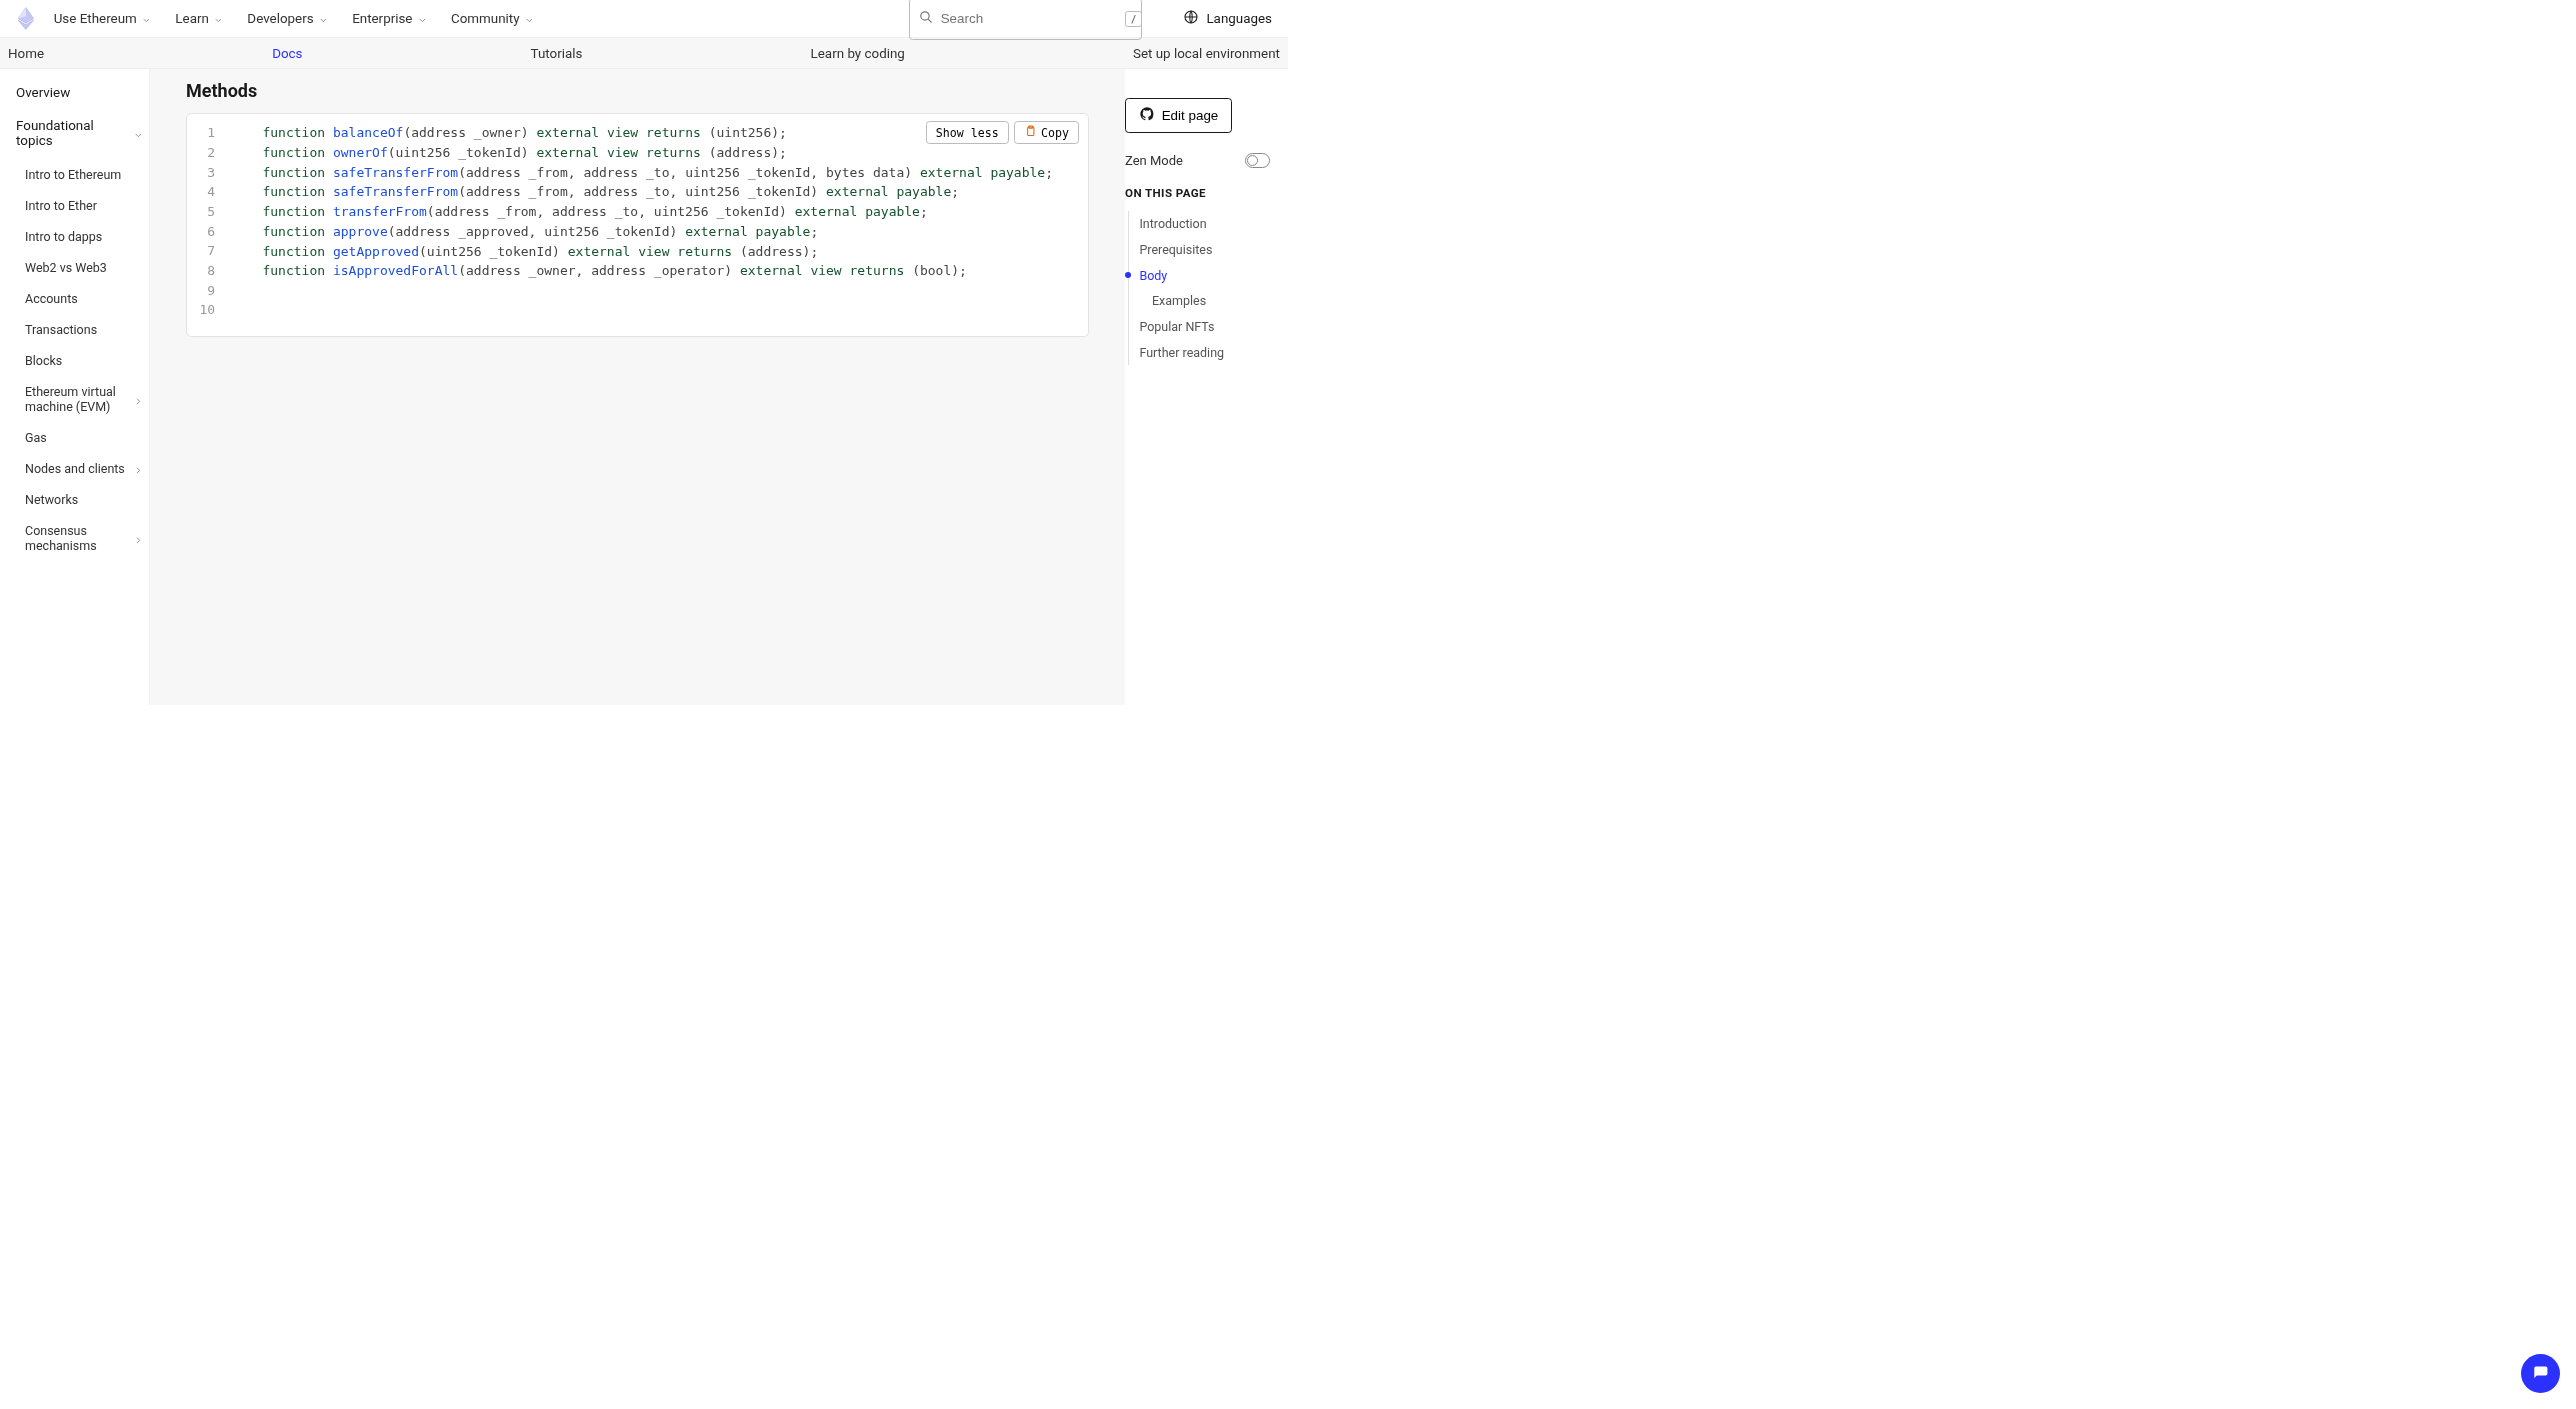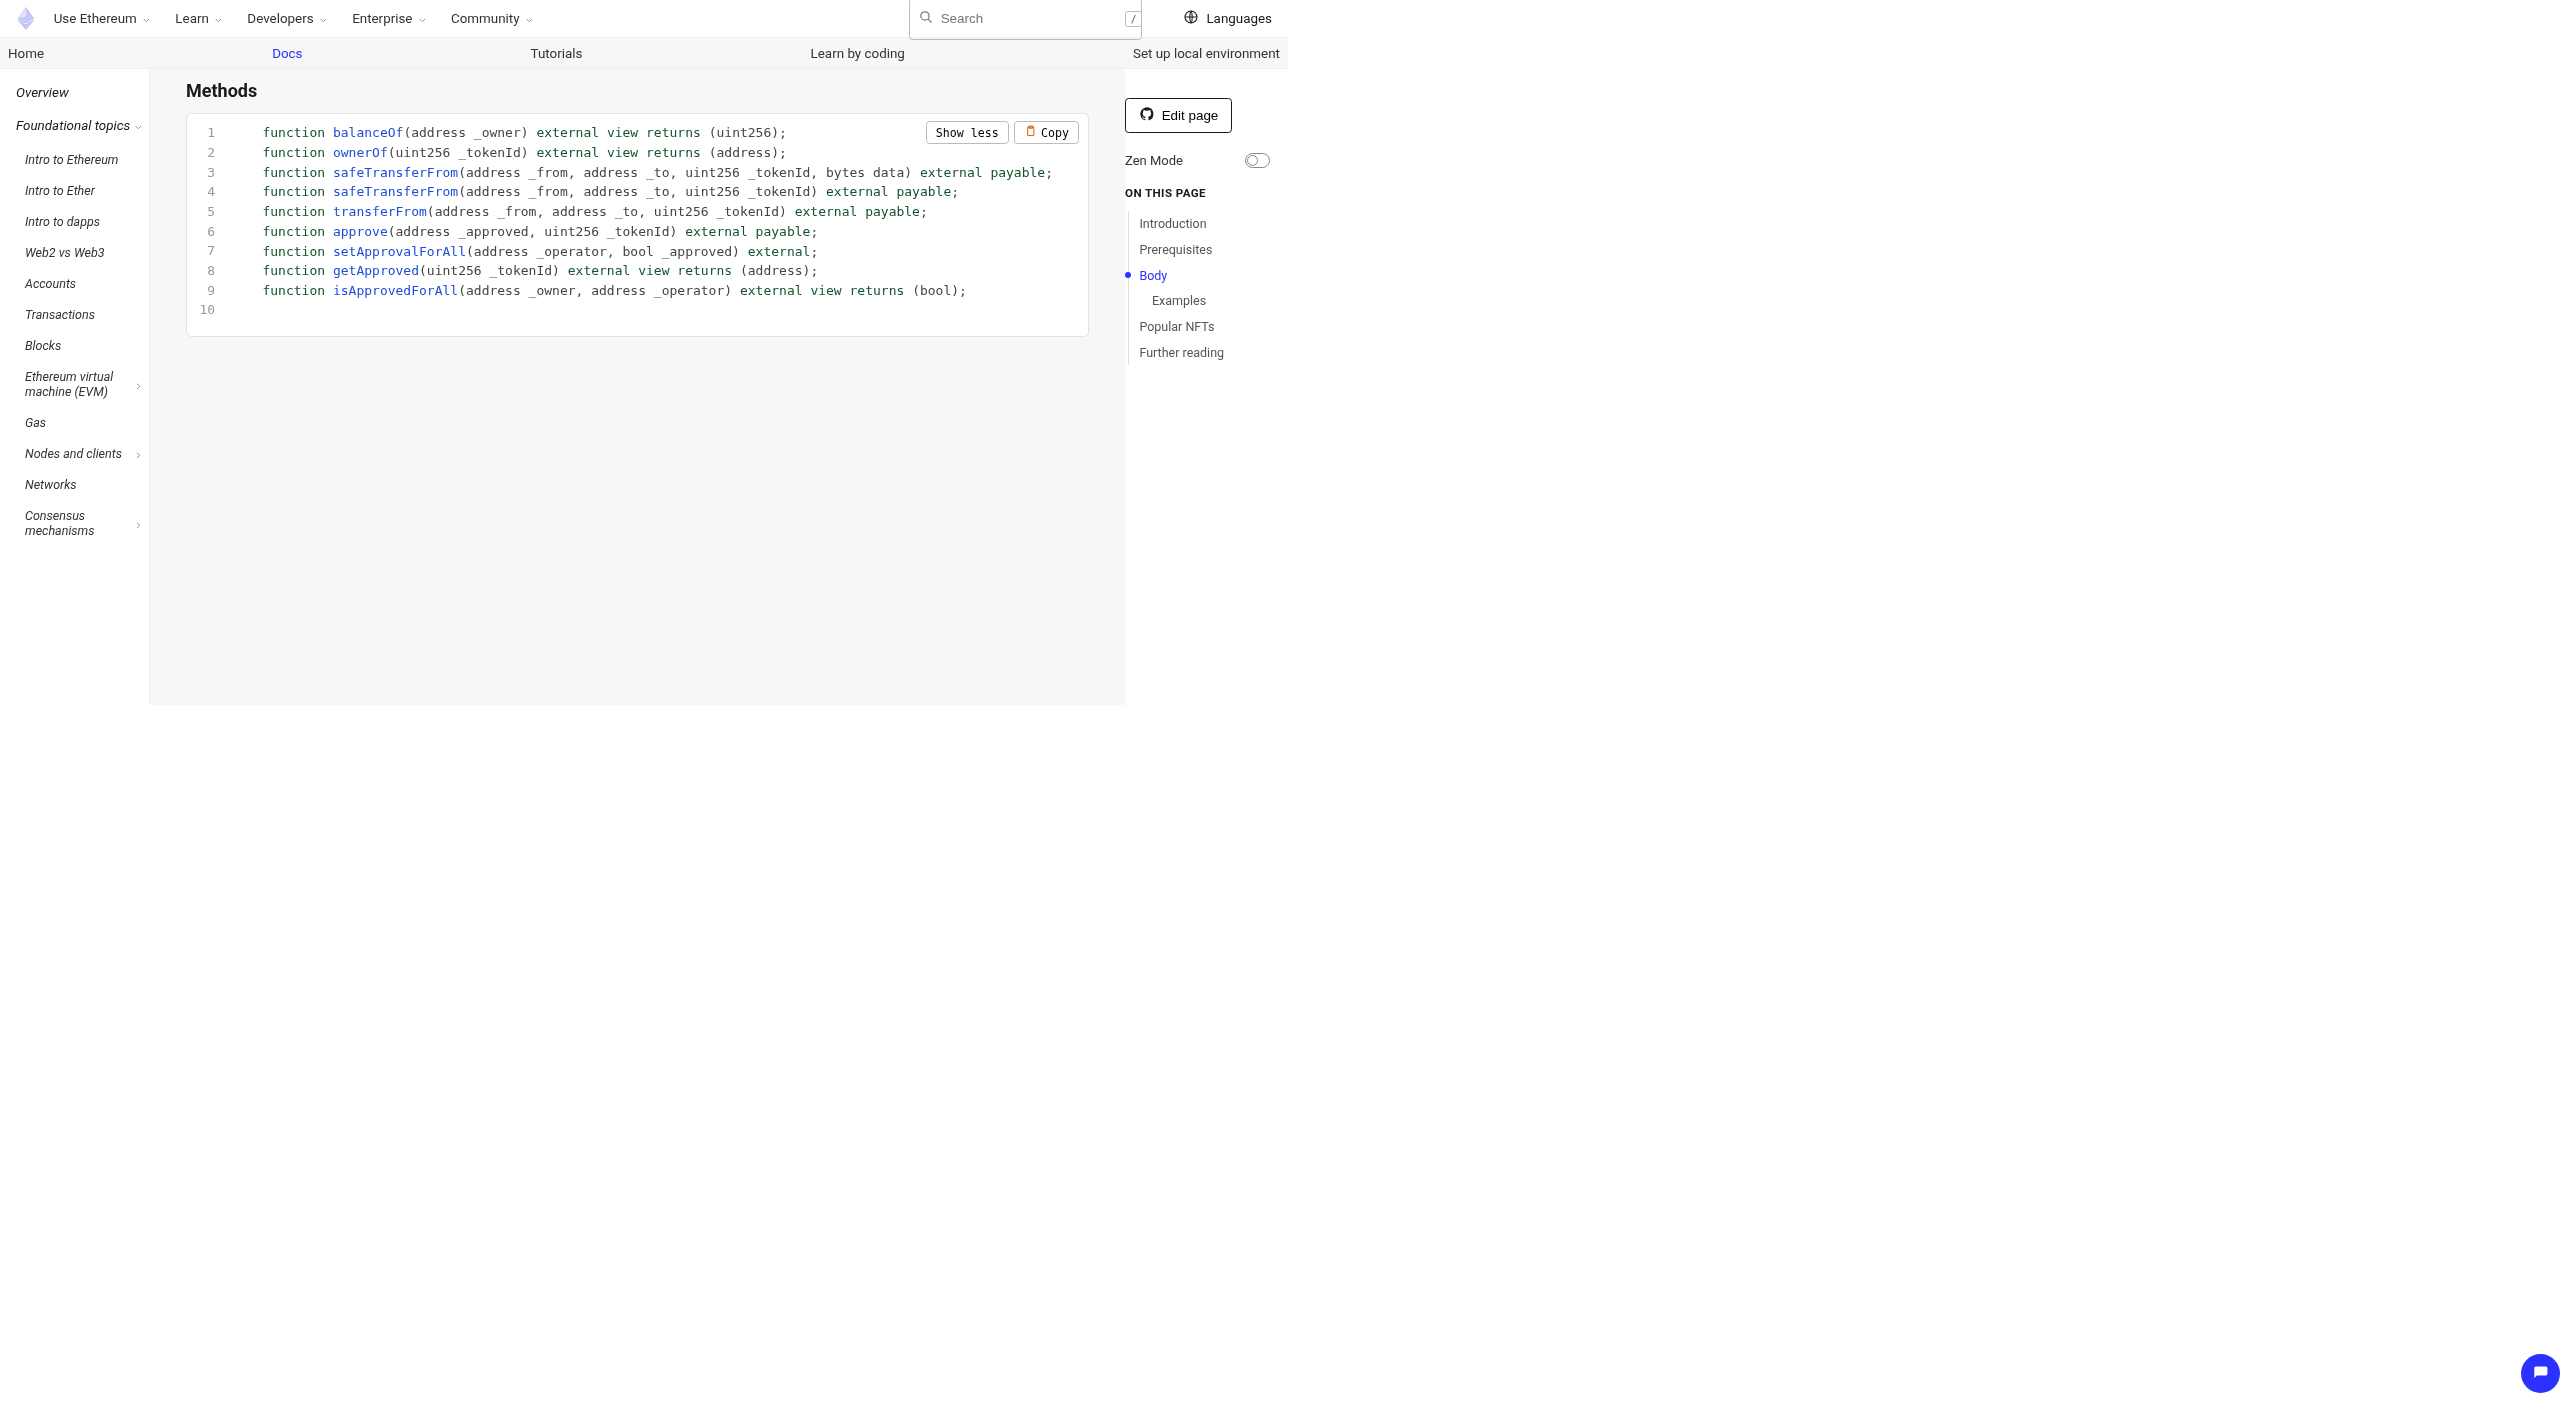--- a/index.html
+++ b/index.html
@@ -19,21 +19,21 @@
 .kbd { border: 0.9px solid #bbb; border-radius: 2.7px; padding: 0 5.4px; font-size: 11.6px; color: #555; font-family: inherit; }
 .lang { display: flex; align-items: center; gap: 7.2px; font-size: 13.4px; cursor: pointer; }
 
 
 .subnav { display: flex; align-items: center; gap: 30px; height: 31px; padding: 0 8px; background: #f7f7f7; border-bottom: 0.9px solid #eee; justify-content: space-between; }
 .subnav-item { font-size: 13.4px; color: #333; cursor: pointer; }
 .subnav-item.active { color: #2b32ff; }
 
 
 .layout { display: flex; height: calc(100% - 69px); }
-.sidebar { width: 150px; border-right: 0.9px solid #eee; padding: 12.5px 0 12.5px 16px; overflow-y: auto; font-style: italic; }
+.sidebar { width: 150px; border-right: 0.9px solid #eee; padding: 12.5px 0 12.5px 16px; overflow-y: auto; }
 .sidebar-title { font-size: 13.4px; padding: 3.6px 0 12.5px 0; cursor: pointer; }
 .sidebar-section { display: flex; align-items: center; justify-content: space-between; font-size: 13.4px; padding: 5.4px 7.2px 5.4px 0; cursor: pointer; }
 .sidebar-list { list-style: none; padding: 5.4px 0 0 9px; }
 .sidebar-list li { display: flex; align-items: center; justify-content: space-between; font-size: 12.5px; color: #333; padding: 8px 7.2px 8px 0; cursor: pointer; }
 
 .main { flex: 1; background: #f7f7f7; padding: 9px 36px 0 36px; overflow-y: auto; }
 .section-heading { font-size: 18px; font-weight: 700; margin: 1.8px 0 12.5px 0; }
 .codecard { background: #fff; border: 0.9px solid #e2e2e2; border-radius: 5.4px; padding: 9px 12.5px 16px 12.5px; position: relative; margin-bottom: 23px; }
 .codecard-actions { position: absolute; top: 7.2px; right: 9px; display: flex; gap: 5.4px; }
 .codecard-btn { display: flex; align-items: center; gap: 4.5px; border: 0.9px solid #bbb; background: #fff; border-radius: 3.6px; padding: 2.7px 9px; font-family: ui-monospace, SFMono-Regular, Menlo, monospace; font-size: 11.6px; cursor: pointer; }
@@ -220,21 +220,20 @@
             <div style="height: 19.7px;">9</div>
             <div style="height: 19.7px;">10</div>
           </div>
         <div class="code-lines" id="code-lines">
             <div class="code-pre"><span class="tk-tx">    </span><span class="tk-kw">function</span><span class="tk-tx"> </span><span class="tk-fn">balanceOf</span><span class="tk-tx">(address _owner) </span><span class="tk-kw">external</span><span class="tk-tx"> </span><span class="tk-kw">view</span><span class="tk-tx"> </span><span class="tk-kw">returns</span><span class="tk-tx"> (uint256);</span></div>
             <div class="code-pre"><span class="tk-tx">    </span><span class="tk-kw">function</span><span class="tk-tx"> </span><span class="tk-fn">ownerOf</span><span class="tk-tx">(uint256 _tokenId) </span><span class="tk-kw">external</span><span class="tk-tx"> </span><span class="tk-kw">view</span><span class="tk-tx"> </span><span class="tk-kw">returns</span><span class="tk-tx"> (address);</span></div>
             <div class="code-pre"><span class="tk-tx">    </span><span class="tk-kw">function</span><span class="tk-tx"> </span><span class="tk-fn">safeTransferFrom</span><span class="tk-tx">(address _from, address _to, uint256 _tokenId, bytes data) </span><span class="tk-kw">external</span><span class="tk-tx"> </span><span class="tk-kw">payable</span><span class="tk-tx">;</span></div>
             <div class="code-pre"><span class="tk-tx">    </span><span class="tk-kw">function</span><span class="tk-tx"> </span><span class="tk-fn">safeTransferFrom</span><span class="tk-tx">(address _from, address _to, uint256 _tokenId) </span><span class="tk-kw">external</span><span class="tk-tx"> </span><span class="tk-kw">payable</span><span class="tk-tx">;</span></div>
             <div class="code-pre"><span class="tk-tx">    </span><span class="tk-kw">function</span><span class="tk-tx"> </span><span class="tk-fn">transferFrom</span><span class="tk-tx">(address _from, address _to, uint256 _tokenId) </span><span class="tk-kw">external</span><span class="tk-tx"> </span><span class="tk-kw">payable</span><span class="tk-tx">;</span></div>
             <div class="code-pre"><span class="tk-tx">    </span><span class="tk-kw">function</span><span class="tk-tx"> </span><span class="tk-fn">approve</span><span class="tk-tx">(address _approved, uint256 _tokenId) </span><span class="tk-kw">external</span><span class="tk-tx"> </span><span class="tk-kw">payable</span><span class="tk-tx">;</span></div>
-            <div class="code-pre"><span class="tk-tx">    </span><span class="tk-kw">function</span><span class="tk-tx"> </span><span class="tk-fn">setApprovalForAll</span><span class="tk-tx">(address _operator, bool _approved) </span><span class="tk-kw">external</span><span class="tk-tx">;</span></div>
             <div class="code-pre"><span class="tk-tx">    </span><span class="tk-kw">function</span><span class="tk-tx"> </span><span class="tk-fn">getApproved</span><span class="tk-tx">(uint256 _tokenId) </span><span class="tk-kw">external</span><span class="tk-tx"> </span><span class="tk-kw">view</span><span class="tk-tx"> </span><span class="tk-kw">returns</span><span class="tk-tx"> (address);</span></div>
             <div class="code-pre"><span class="tk-tx">    </span><span class="tk-kw">function</span><span class="tk-tx"> </span><span class="tk-fn">isApprovedForAll</span><span class="tk-tx">(address _owner, address _operator) </span><span class="tk-kw">external</span><span class="tk-tx"> </span><span class="tk-kw">view</span><span class="tk-tx"> </span><span class="tk-kw">returns</span><span class="tk-tx"> (bool);</span></div>
             <div class="code-pre">&nbsp;</div>
           </div>
       </div>
     </div>
   </div>
 
   <div class="rightcol">
     <button class="edit-btn">

